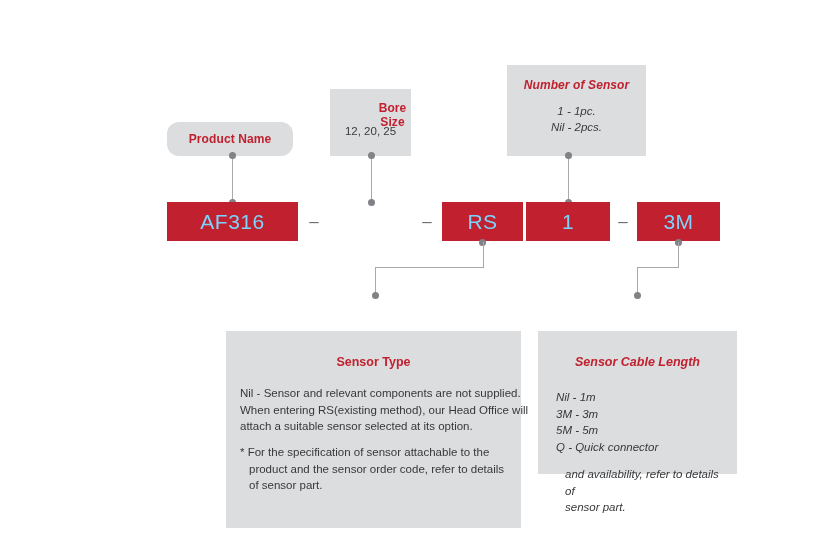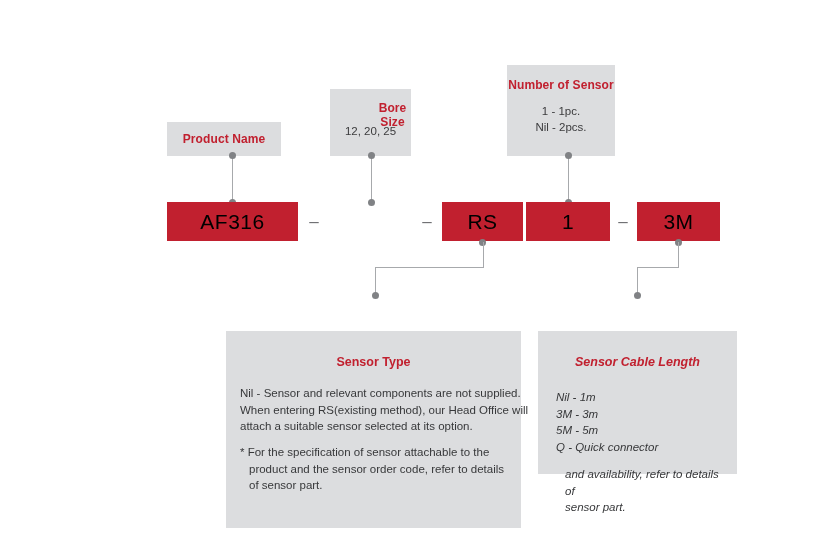--- a/index.html
+++ b/index.html
@@ -39,21 +39,21 @@
   .gbox-sub {
     color: #3b3b3d;
     font-size: 11.5px;
     line-height: 16px;
   }
 
   
   .rbox {
     position: absolute;
     background: #c1202f;
-    color: #000000;
+    color: #7dd3fc;
     display: flex;
     align-items: center;
     justify-content: center;
     font-size: 21px;
     letter-spacing: .5px;
     box-sizing: border-box;
   }
 
   
   .dash {
@@ -115,30 +115,30 @@
   .note p { margin: 0; }
   .note .hang { padding-left: 9px; }
   .note .star { margin-left: -9px; }
   .list-line { white-space: pre; }
 </style>
 </head>
 <body>
 
 <div class="stage">
 
-  <div class="gbox" style="left:167px; top:122px; width:114px; height:34px;">
+  <div class="gbox" style="left:167px; top:122px; width:126px; height:34px;border-radius:12px;">
     <div class="gbox-title" style="position:absolute; left:0; right:0; top:10px;">Product Name</div>
   </div>
 
   <div class="gbox" style="left:330px; top:89px; width:81px; height:67px;">
     <div class="gbox-title" style="position:absolute; left:0; right:0; top:12px;margin-left:44px;">Bore Size</div>
     <div class="gbox-sub" style="position:absolute; left:0; right:0; top:34px;">12, 20, 25</div>
   </div>
 
-  <div class="gbox" style="left:507px; top:65px; width:108px; height:91px;">
+  <div class="gbox" style="left:507px; top:65px; width:139px; height:91px;font-style:italic;">
     <div class="gbox-title" style="position:absolute; left:0; right:0; top:13px;">Number of Sensor</div>
     <div class="gbox-sub" style="position:absolute; left:0; right:0; top:38px;">1 - 1pc.</div>
     <div class="gbox-sub" style="position:absolute; left:0; right:0; top:54px;">Nil - 2pcs.</div>
   </div>
 
   <div class="vline" style="left:232px; top:156px; height:46px;"></div>
   <div class="dot" style="left:229px; top:152px;"></div>
   <div class="dot" style="left:229px; top:199px;"></div>
 
   <div class="vline" style="left:371px; top:156px; height:46px;"></div>

